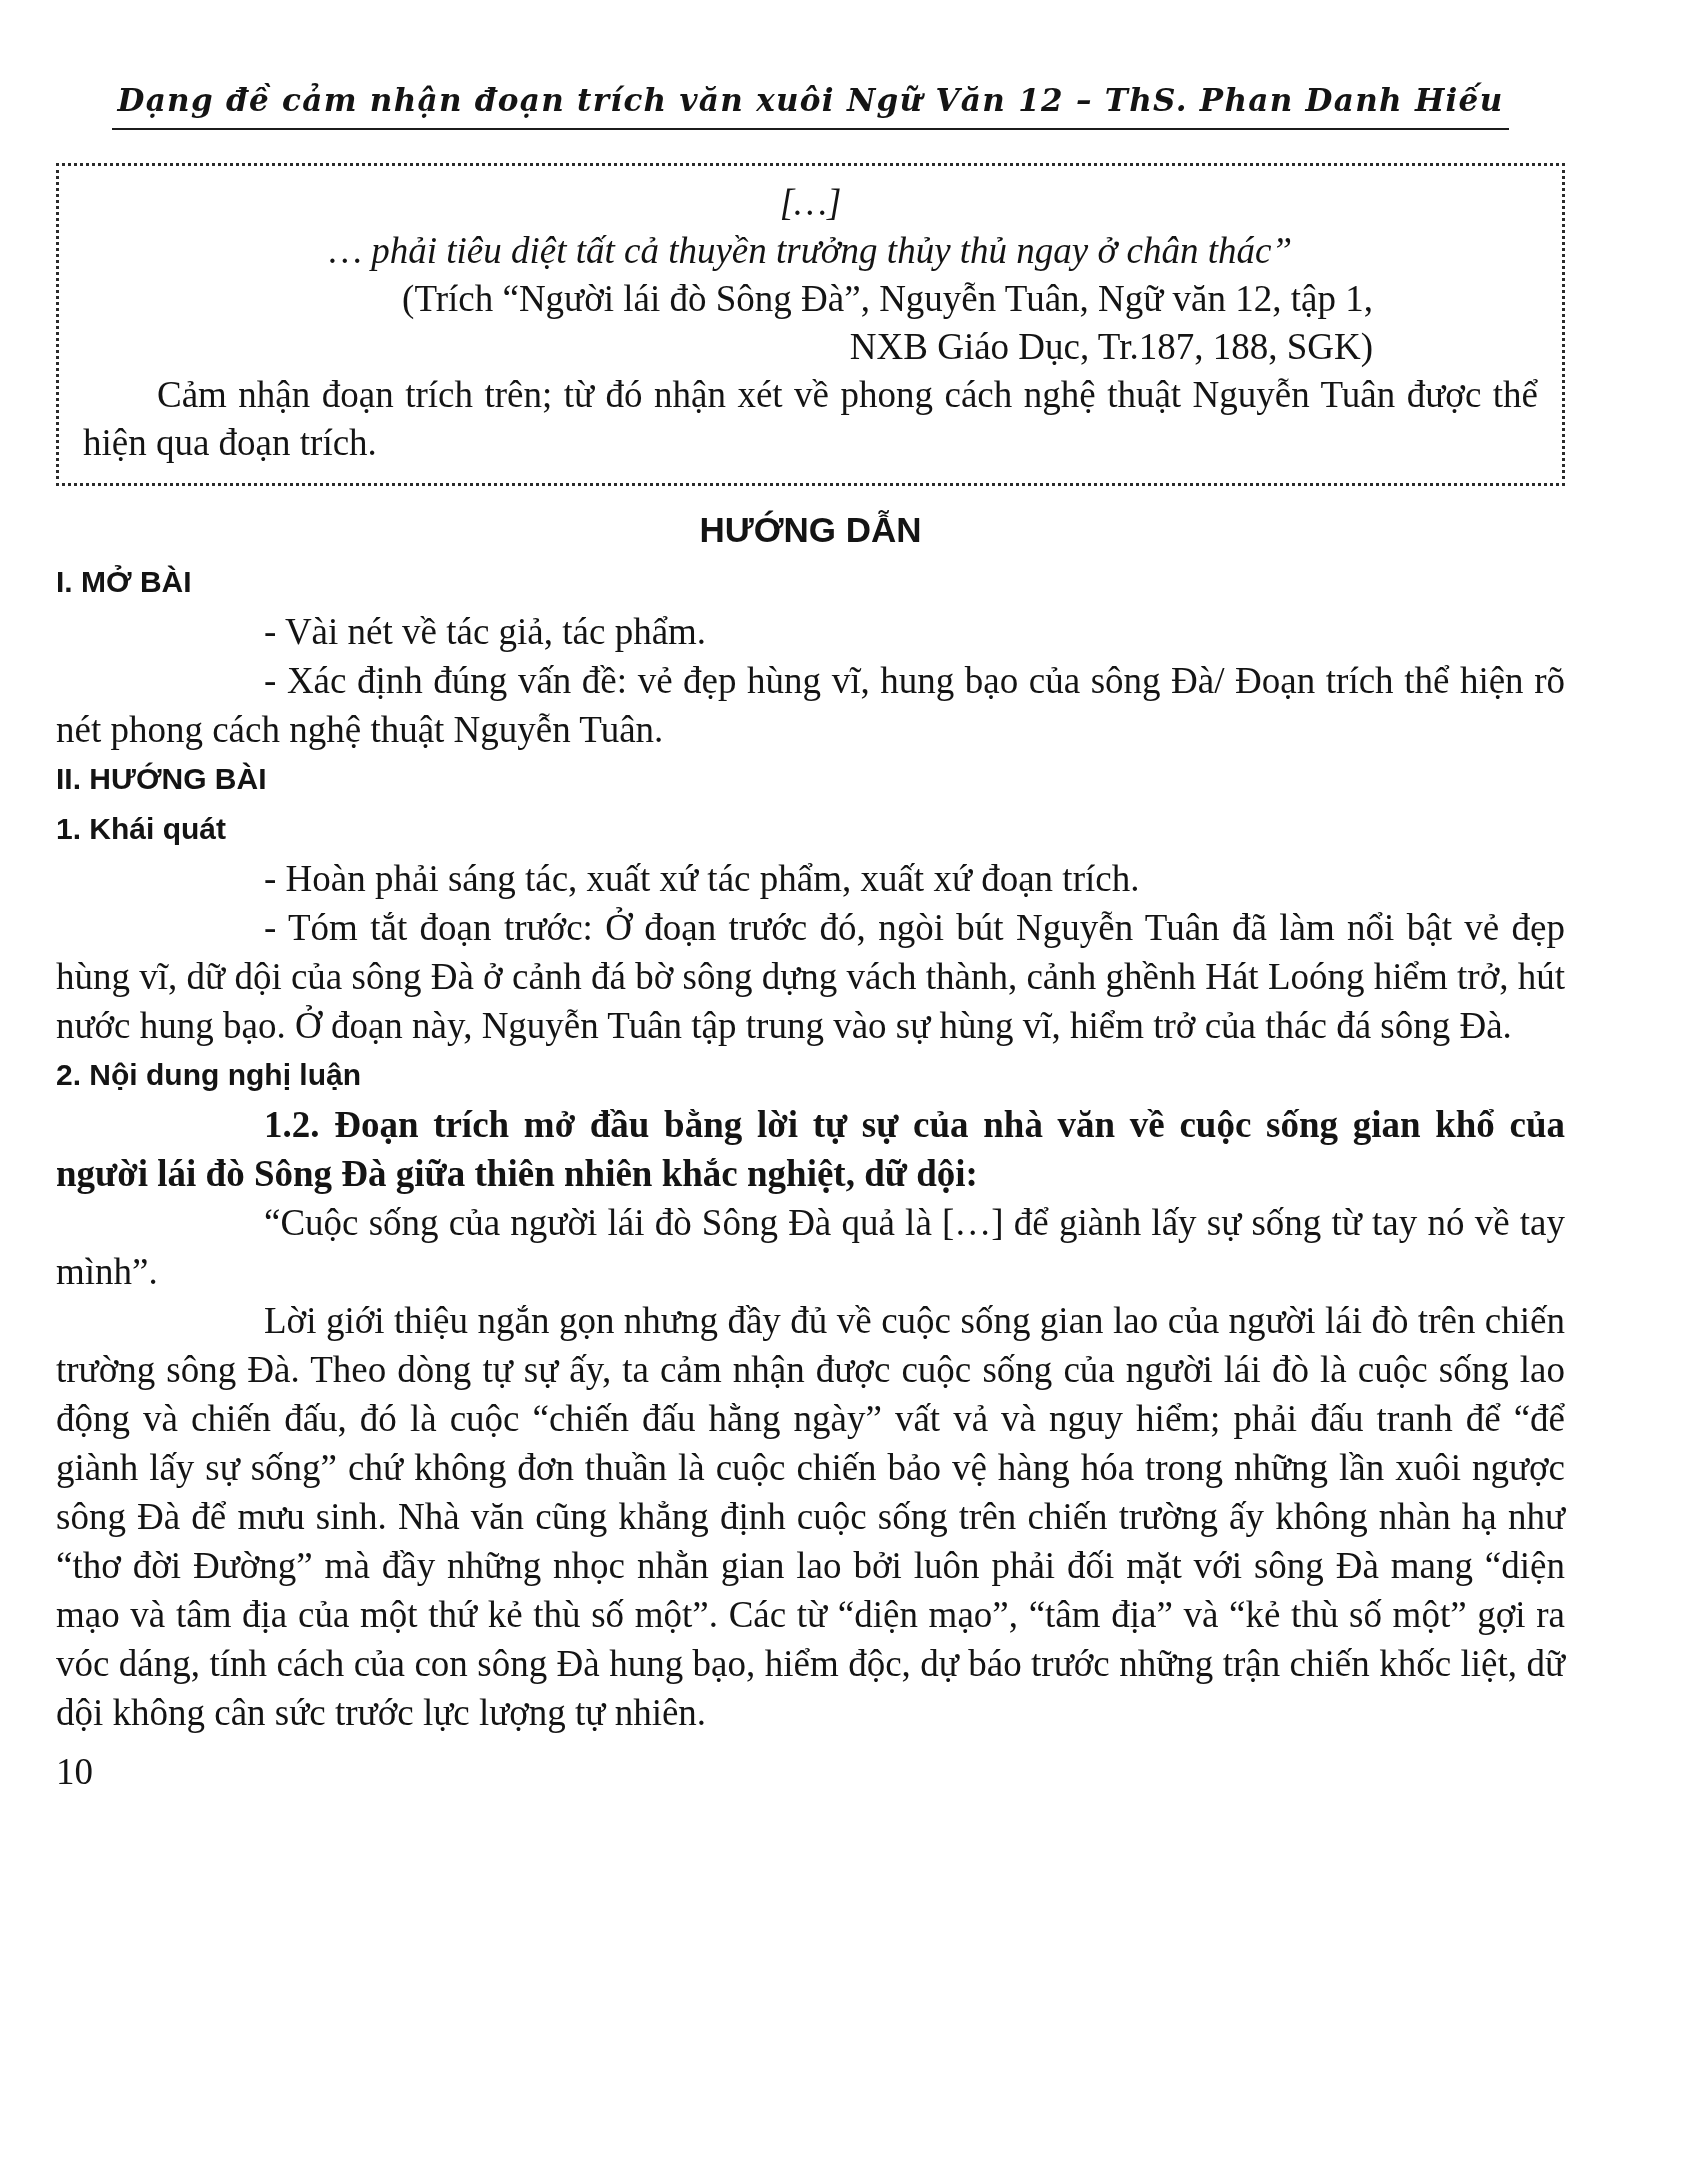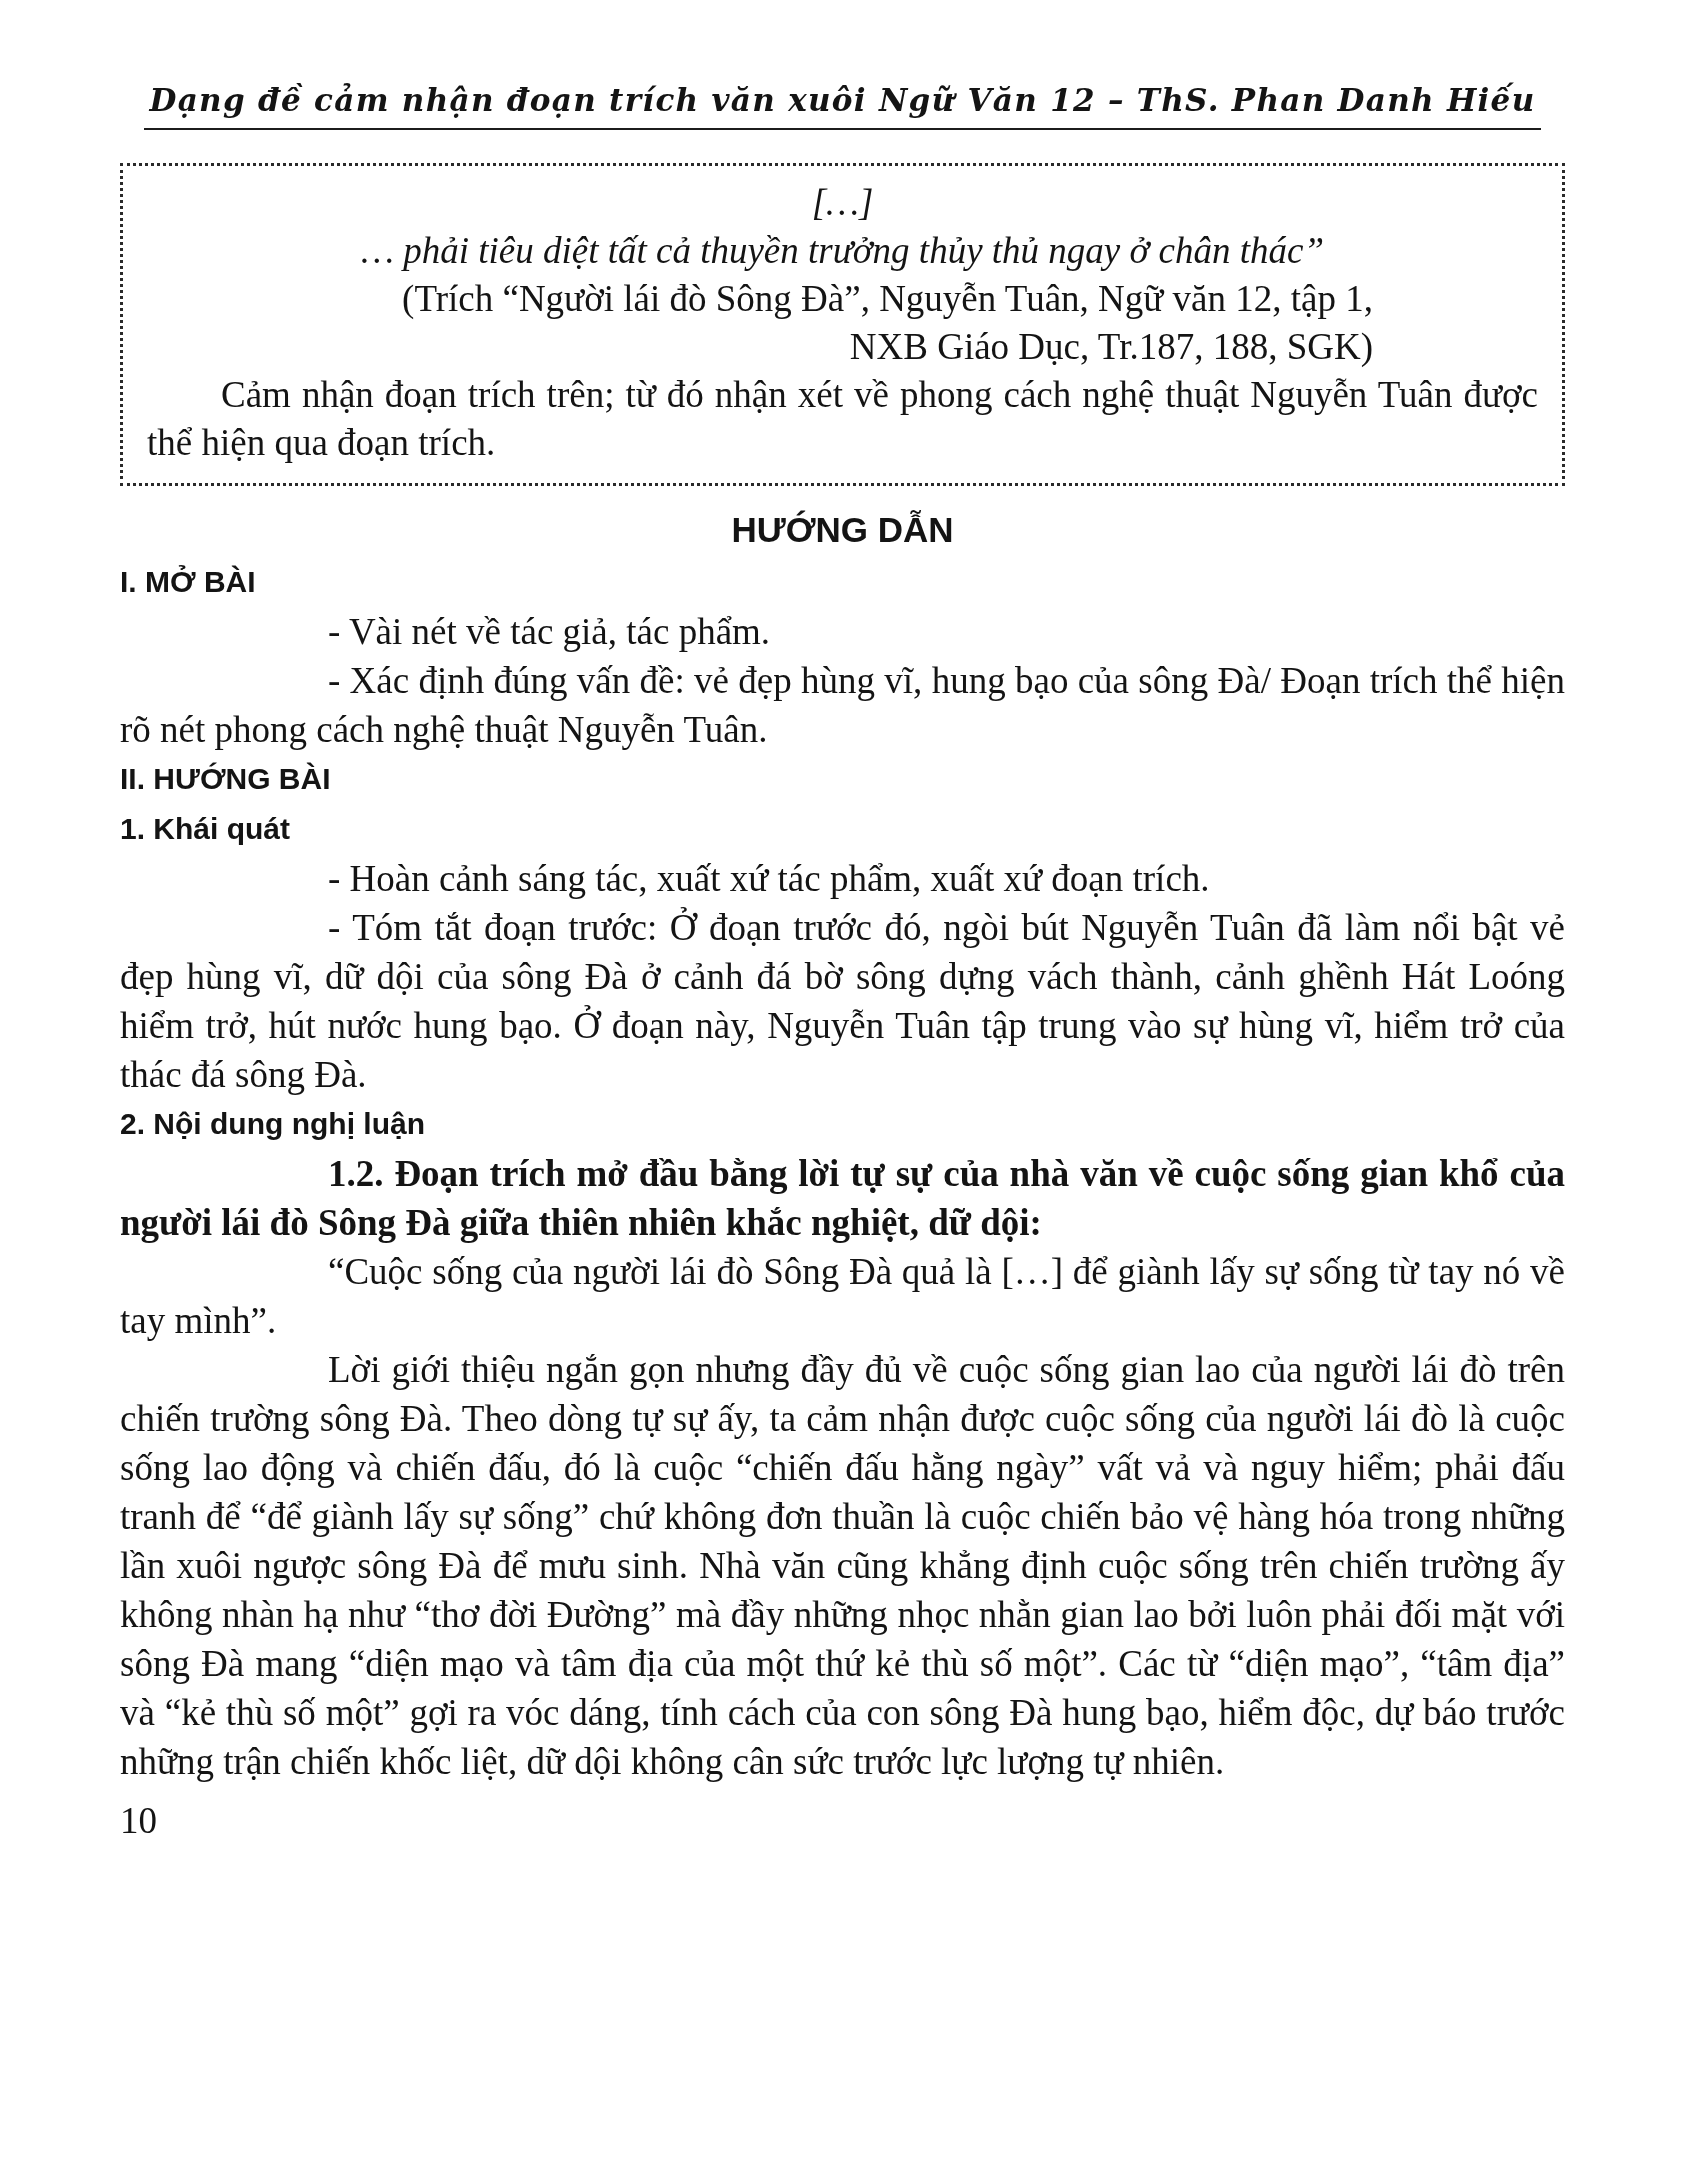--- a/index.html
+++ b/index.html
@@ -6,21 +6,21 @@
   body {
     width: 1687px;
     height: 2183px;
     background: #ffffff;
     color: #141414;
   }
   .page {
     box-sizing: border-box;
     width: 1687px;
     height: 1859px;
-    padding: 74px 122px 0 120px;
+    padding: 74px 122px 0 56px;
     position: relative;
     font-family: "Liberation Serif", "DejaVu Serif", serif;
     font-size: 37px;
     line-height: 49px;
   }
 
   
   .header { text-align: center; margin-bottom: 33px; }
   .header-title {
     display: inline-block;
@@ -99,21 +99,21 @@
   <div class="hd">I. MỞ BÀI</div>
 
   <p class="par">- Vài nét về tác giả, tác phẩm.</p>
 
   <p class="par">- Xác định đúng vấn đề: vẻ đẹp hùng vĩ, hung bạo của sông Đà/ Đoạn trích thể hiện rõ nét phong cách nghệ thuật Nguyễn Tuân.</p>
 
   <div class="hd">II. HƯỚNG BÀI</div>
 
   <div class="hd">1. Khái quát</div>
 
-  <p class="par">- Hoàn cảnh sáng tác, xuất xứ tác phẩm, xuất xứ đoạn trích.</p>
+  <p class="par">- Hoàn phải sáng tác, xuất xứ tác phẩm, xuất xứ đoạn trích.</p>
 
   <p class="par">- Tóm tắt đoạn trước: Ở đoạn trước đó, ngòi bút Nguyễn Tuân đã làm nổi bật vẻ đẹp hùng vĩ, dữ dội của sông Đà ở cảnh đá bờ sông dựng vách thành, cảnh ghềnh Hát Loóng hiểm trở, hút nước hung bạo. Ở đoạn này, Nguyễn Tuân tập trung vào sự hùng vĩ, hiểm trở của thác đá sông Đà.</p>
 
   <div class="hd">2. Nội dung nghị luận</div>
 
   <p class="par bold">1.2. Đoạn trích mở đầu bằng lời tự sự của nhà văn về cuộc sống gian khổ của người lái đò Sông Đà giữa thiên nhiên khắc nghiệt, dữ dội:</p>
 
   <p class="par">“Cuộc sống của người lái đò Sông Đà quả là […] để giành lấy sự sống từ tay nó về tay mình”.</p>
 
   <p class="par">Lời giới thiệu ngắn gọn nhưng đầy đủ về cuộc sống gian lao của người lái đò trên chiến trường sông Đà. Theo dòng tự sự ấy, ta cảm nhận được cuộc sống của người lái đò là cuộc sống lao động và chiến đấu, đó là cuộc “chiến đấu hằng ngày” vất vả và nguy hiểm; phải đấu tranh để “để giành lấy sự sống” chứ không đơn thuần là cuộc chiến bảo vệ hàng hóa trong những lần xuôi ngược sông Đà để mưu sinh. Nhà văn cũng khẳng định cuộc sống trên chiến trường ấy không nhàn hạ như “thơ đời Đường” mà đầy những nhọc nhằn gian lao bởi luôn phải đối mặt với sông Đà mang “diện mạo và tâm địa của một thứ kẻ thù số một”. Các từ “diện mạo”, “tâm địa” và “kẻ thù số một” gợi ra vóc dáng, tính cách của con sông Đà hung bạo, hiểm độc, dự báo trước những trận chiến khốc liệt, dữ dội không cân sức trước lực lượng tự nhiên.</p>

